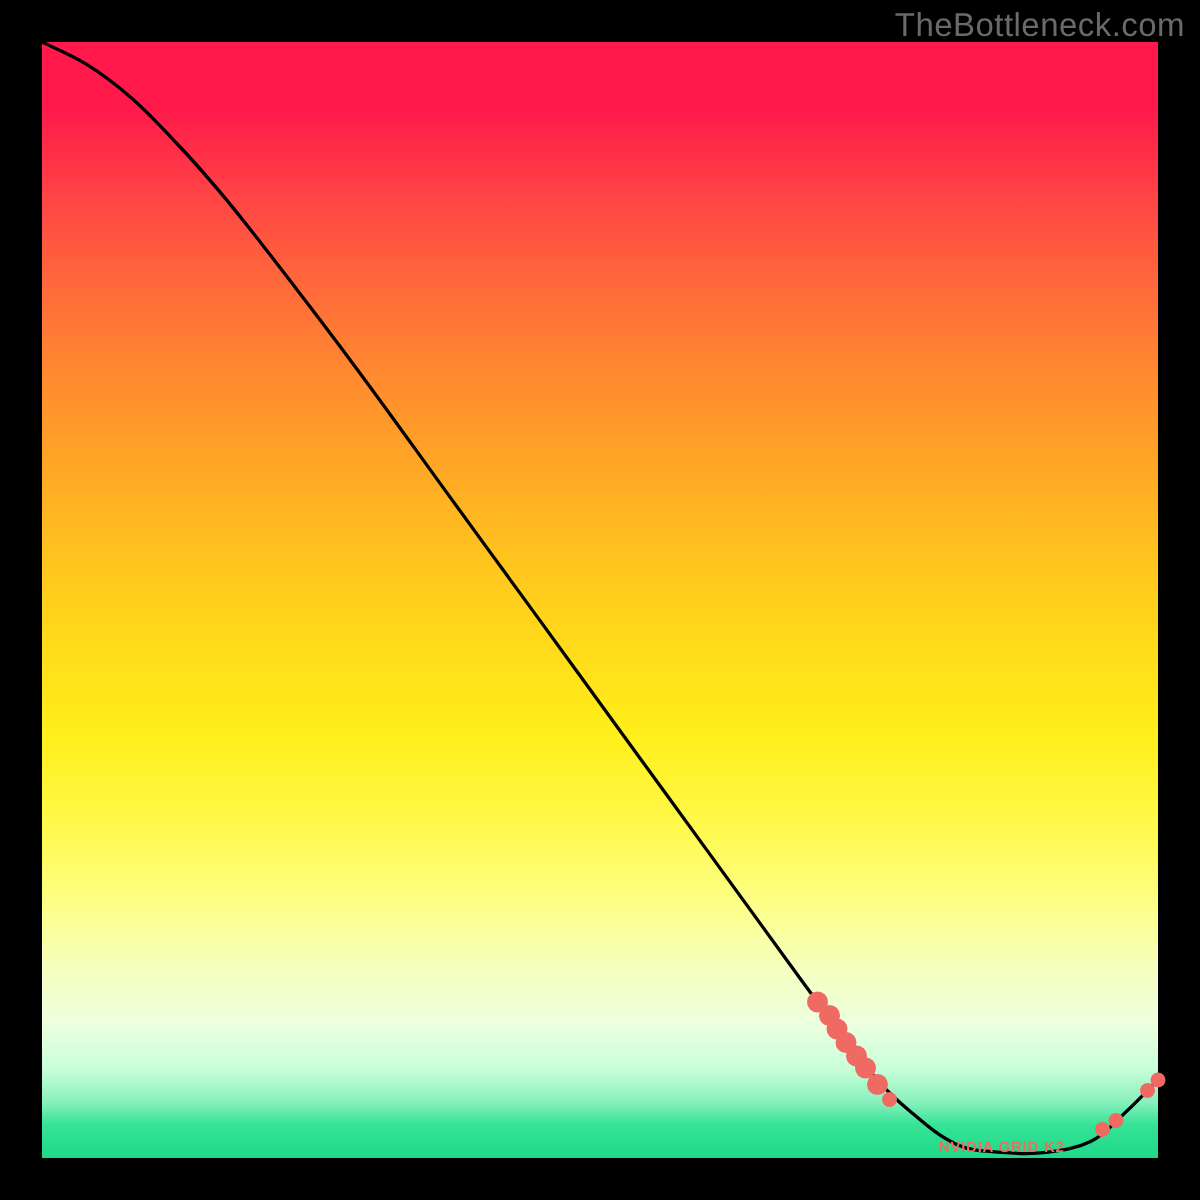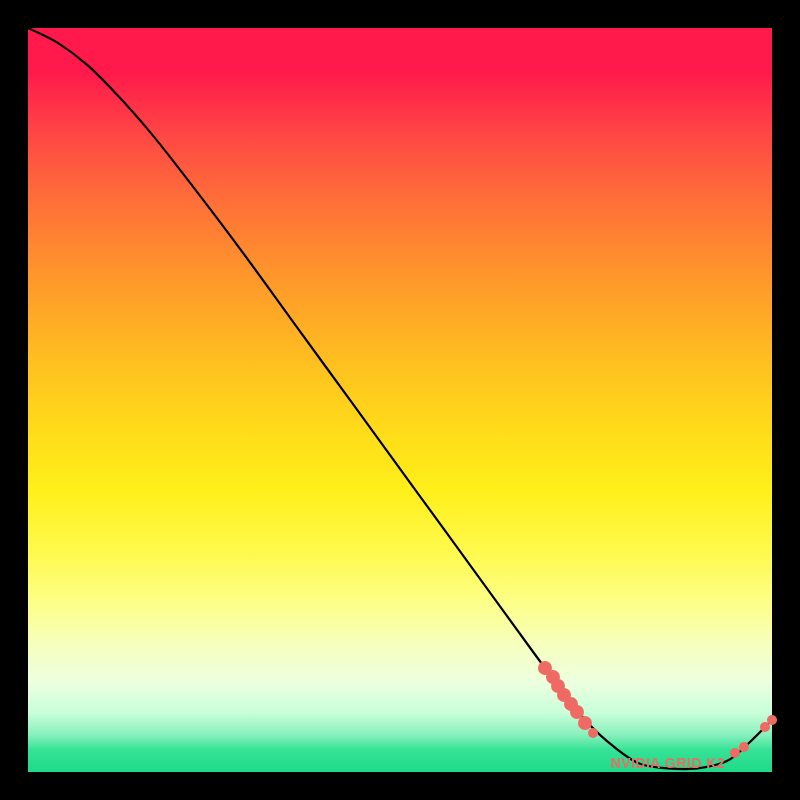--- a/index.html
+++ b/index.html
@@ -84,32 +84,33 @@
     height: 10px;
     margin-left: -5px;
     margin-top: -5px;
   }
   .bottom-label {
     position: absolute;
     left: 50%;
     transform: translateX(-50%);
     bottom: 6px;
     color: #ed6b62;
-    font-size: 14px;
+    font-size: 10px;
     font-weight: 700;
     letter-spacing: 0.5px;
     z-index: 4;
     white-space: nowrap;
   }
 </style>
 </head>
 <body>
 
 <div class="frame">
 
+  <div class="watermark">TheBottleneck.com</div>
 
   <div class="plot-area">
 
     <svg class="curve" viewBox="0 0 744 744" preserveAspectRatio="none">
       <path id="curve-path" d="M 0.0 0.0 C 5.4 2.7, 19.0 8.2, 29.8 14.9 C 40.5 21.6, 48.8 27.8, 59.5 37.2 C 70.2 46.6, 78.6 55.6, 89.3 67.0 C 100.0 78.3, 108.3 87.7, 119.0 100.4 C 129.8 113.2, 132.7 116.9, 148.8 137.6 C 164.9 158.4, 186.9 187.0, 208.3 215.8 C 229.7 244.6, 246.4 268.1, 267.8 297.6 C 289.3 327.1, 305.9 350.0, 327.4 379.4 C 348.8 408.9, 365.5 431.8, 386.9 461.3 C 408.3 490.7, 425.0 513.7, 446.4 543.1 C 467.8 572.6, 487.2 599.5, 505.9 625.0 C 524.7 650.4, 537.2 668.4, 550.6 684.5 C 564.0 700.6, 569.6 705.1, 580.3 714.2 C 591.0 723.3, 599.4 730.4, 610.1 735.1 C 620.8 739.8, 629.1 739.3, 639.8 740.3 C 650.6 741.2, 658.9 741.6, 669.6 740.3 C 680.3 738.9, 690.0 737.5, 699.4 732.8 C 708.7 728.2, 713.6 721.6, 721.7 714.2 C 729.7 706.9, 740.0 695.9, 744.0 691.9" fill="none" stroke="#000000" stroke-width="2.2" stroke-linecap="round" stroke-linejoin="round"></path>
     </svg>
 
     <div class="markers" id="markers">
         <div class="marker" style="left: 517.08px; top: 639.84px; background: rgb(239, 106, 99);"></div>
         <div class="marker" style="left: 524.52px; top: 648.768px; background: rgb(239, 106, 99);"></div>

